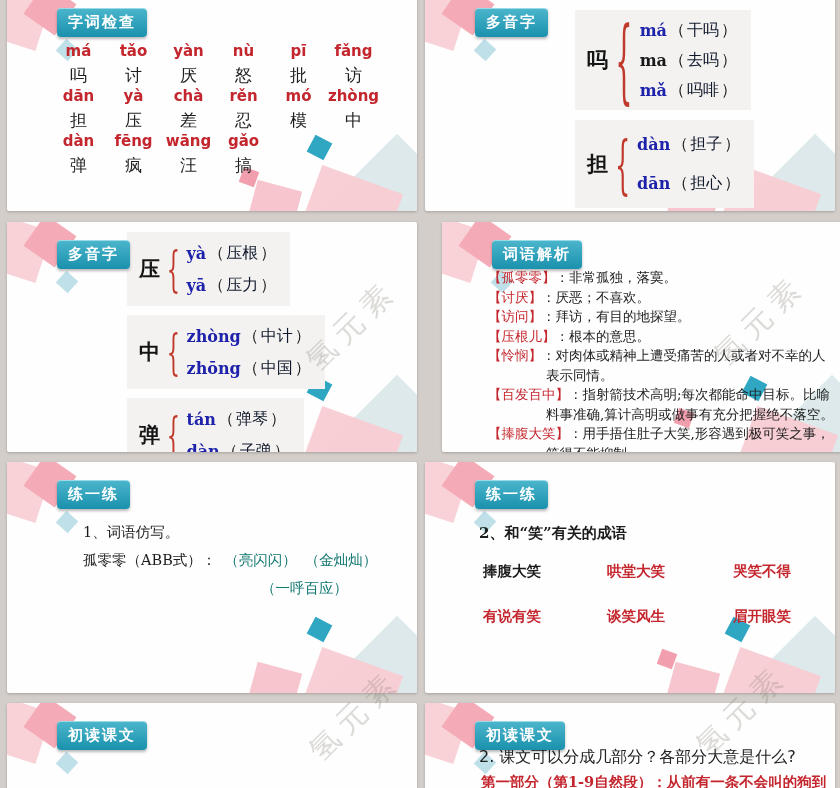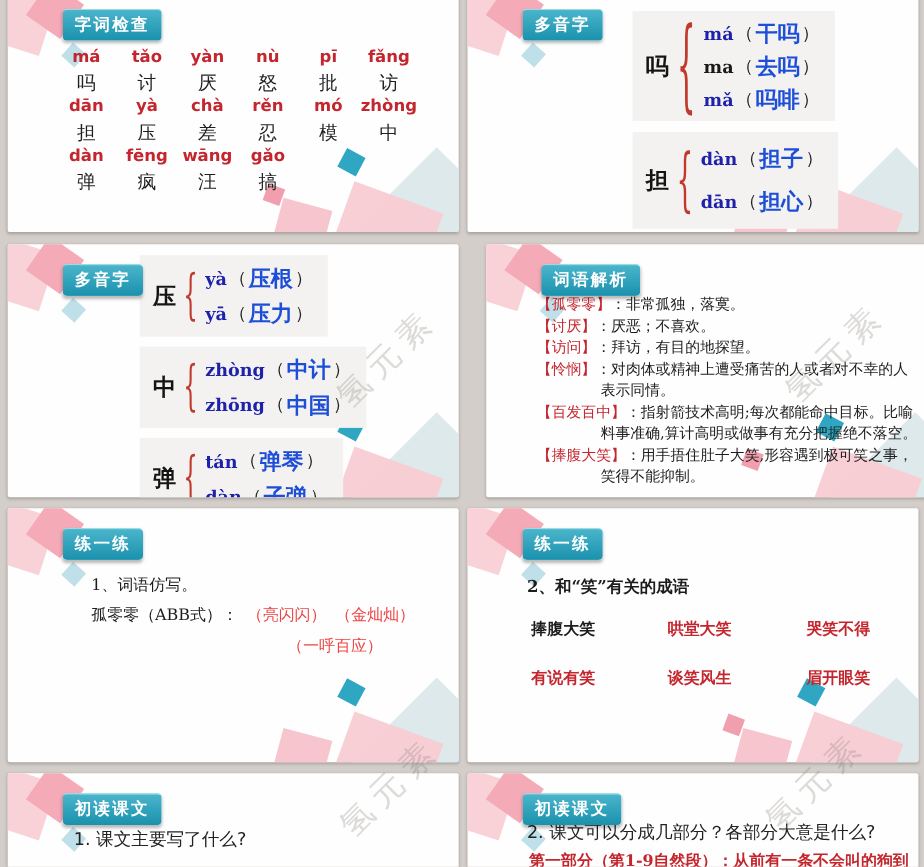--- a/index.html
+++ b/index.html
@@ -59,33 +59,33 @@
   .b2{font-size:30px;transform:scale(0.8,2.1);}
   .b2s{font-size:26px;transform:scale(0.8,1.9);}
   .plines{display:flex;flex-direction:column;}
   .pline{display:flex;align-items:center;font-size:16px;}
   #t2 .g1 .pline{height:30px;}
   #t2 .g2 .pline{height:39px;}
   #t3 .pline{height:32px;}
   .py{font-family:"DejaVu Serif",serif;font-weight:bold;color:#1e22aa;font-size:16px;}
   .py[data-color="black"]{color:#191919;}
   .pp-paren{color:#222;font-size:16px;margin:0 2px;font-family:"DejaVu Serif",serif;}
-  .pword{font-family:"DejaVu Serif",serif;font-weight:bold;color:#1d4ed8;font-size:20px;}
+  .pword{font-family:"DejaVu Serif",serif;font-weight:normal;color:#0f172a;font-size:16px;}
 
   
   .defs{position:absolute;left:46px;top:46px;right:14px;z-index:4;
     font-family:"DejaVu Serif",serif;font-size:13.5px;line-height:19.5px;color:#1c1c1c;}
   .def{margin:0;padding-left:4.3em;text-indent:-4.3em;}
   .term{color:#c4262e;font-weight:normal;}
   .colon{color:#1c1c1c;}
 
   
   .prac1{position:absolute;left:76px;top:56px;z-index:4;
     font-family:"DejaVu Serif",serif;font-size:14.5px;color:#1c1c1c;line-height:28px;font-weight:normal;}
-  .ans{color:#ef4444;margin-left:8px;}
+  .ans{color:#0f766e;margin-left:8px;}
   .indent4{padding-left:170px;}
 
   
   .prac2-title{position:absolute;left:54px;top:62px;z-index:4;
     font-family:"DejaVu Serif",serif;font-size:15px;color:#1c1c1c;font-weight:bold;}
   .p2-grid{position:absolute;left:58px;top:100px;z-index:4;display:grid;
     grid-template-columns:124px 126px auto;row-gap:26px;
     font-family:"DejaVu Serif",serif;font-size:14.5px;font-weight:bold;color:#c4262e;}
   .p2-grid .black{color:#1c1c1c;}
 
@@ -307,20 +307,21 @@
     <div class="sq br1"></div>
     <div class="sq br2"></div>
     <div class="sq br4"></div>
     <div class="sq br5"></div>
   </div>
   <div class="badge">词语解析</div>
   <div class="defs">
     <p class="def"><span class="term"><span>【</span><span>孤零零</span><span>】</span></span><span class="colon">：</span><span>非常孤独，落寞。</span></p>
     <p class="def"><span class="term"><span>【</span><span>讨厌</span><span>】</span></span><span class="colon">：</span><span>厌恶；不喜欢。</span></p>
     <p class="def"><span class="term"><span>【</span><span>访问</span><span>】</span></span><span class="colon">：</span><span>拜访，有目的地探望。</span></p>
+    <p class="def"><span class="term"><span>【</span><span>压根儿</span><span>】</span></span><span class="colon">：</span><span>根本的意思。</span></p>
     <p class="def"><span class="term"><span>【</span><span>怜悯</span><span>】</span></span><span class="colon">：</span><span>对肉体或精神上遭受痛苦的人或者对不幸的人表示同情。</span></p>
     <p class="def"><span class="term"><span>【</span><span>百发百中</span><span>】</span></span><span class="colon">：</span><span>指射箭技术高明;每次都能命中目标。比喻料事准确,算计高明或做事有充分把握绝不落空。</span></p>
     <p class="def"><span class="term"><span>【</span><span>捧腹大笑</span><span>】</span></span><span class="colon">：</span><span>用手捂住肚子大笑,形容遇到极可笑之事，笑得不能抑制。</span></p>
   </div>
 </div>
 
 <div class="tile" id="t5">
   <div class="c-tl">
     <div class="sq tl1"></div>
     <div class="sq tl2"></div>
@@ -368,21 +369,20 @@
 </div>
 
 <div class="tile" id="t7">
   <div class="c-tl">
     <div class="sq tl1"></div>
     <div class="sq tl2"></div>
     <div class="sq tl3"></div>
     <div class="sq tl4"></div>
   </div>
   <div class="badge">初读课文</div>
-  <div class="read-q">1. 课文主要写了什么?</div>
 </div>
 
 <div class="tile" id="t8">
   <div class="c-tl">
     <div class="sq tl1"></div>
     <div class="sq tl2"></div>
     <div class="sq tl3"></div>
     <div class="sq tl4"></div>
   </div>
   <div class="badge">初读课文</div>

